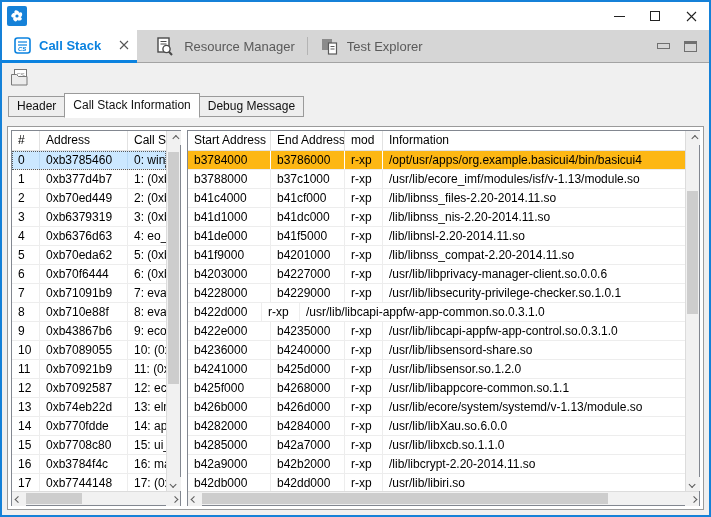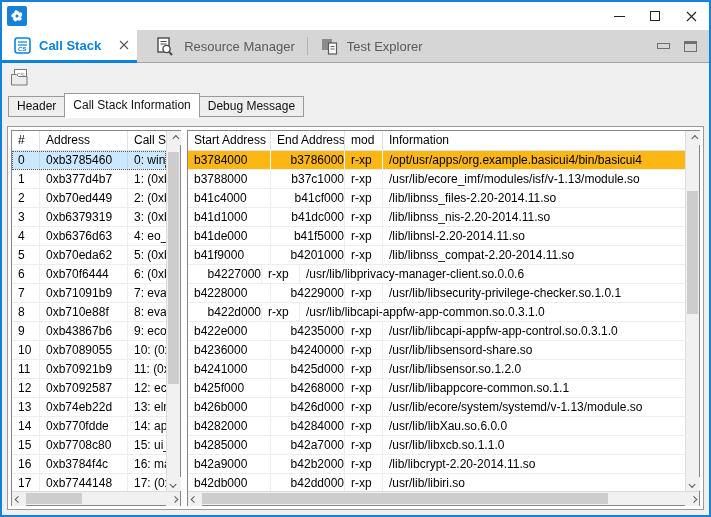--- a/index.html
+++ b/index.html
@@ -57,21 +57,21 @@
   .tbody { flex:1; overflow:hidden; }
   .trow { display:flex; height:19px; border-bottom:1px solid #ededed; background:#fff; }
   .cell { font-size:12px; color:#000; line-height:18px; padding-left:6px; white-space:nowrap; overflow:hidden; border-right:1px solid #ededed; flex-shrink:0; }
   .cell:last-child { border-right:none; }
 
   
   .c-num   { width:28px; }
   .c-addr  { width:88px; }
   .c-stack { flex:1; min-width:0; }
   .c-start { width:83px; }
-  .c-end   { width:74px;text-align:right; }
+  .c-end   { width:74px; }
   .c-mod   { width:38px; }
   .c-info  { flex:1; min-width:0; }
 
   .sel-blue { background:#cce8ff; outline:1px dotted #5b5b5b; outline-offset:-1px; }
   .sel-blue .cell { border-right-color:#b8d9f5; }
   .sel-amber { background:#fdb714; }
   .sel-amber .cell { border-right-color:#ffffff; }
 
   
   .vscroll { width:14px; flex:0 0 auto; background:#f1f1f1; border-left:1px solid #dcdcdc; display:flex; flex-direction:column; }
@@ -348,20 +348,21 @@
                   <div class="cell c-mod">r-xp</div>
                   <div class="cell c-info">/lib/libnsl-2.20-2014.11.so</div>
                 </div>
                 <div class="trow">
                   <div class="cell c-start">b41f9000</div>
                   <div class="cell c-end">b4201000</div>
                   <div class="cell c-mod">r-xp</div>
                   <div class="cell c-info">/lib/libnss_compat-2.20-2014.11.so</div>
                 </div>
                 <div class="trow">
+                  <div class="cell c-start">b4203000</div>
                   <div class="cell c-end">b4227000</div>
                   <div class="cell c-mod">r-xp</div>
                   <div class="cell c-info">/usr/lib/libprivacy-manager-client.so.0.0.6</div>
                 </div>
                 <div class="trow">
                   <div class="cell c-start">b4228000</div>
                   <div class="cell c-end">b4229000</div>
                   <div class="cell c-mod">r-xp</div>
                   <div class="cell c-info">/usr/lib/libsecurity-privilege-checker.so.1.0.1</div>
                 </div>

